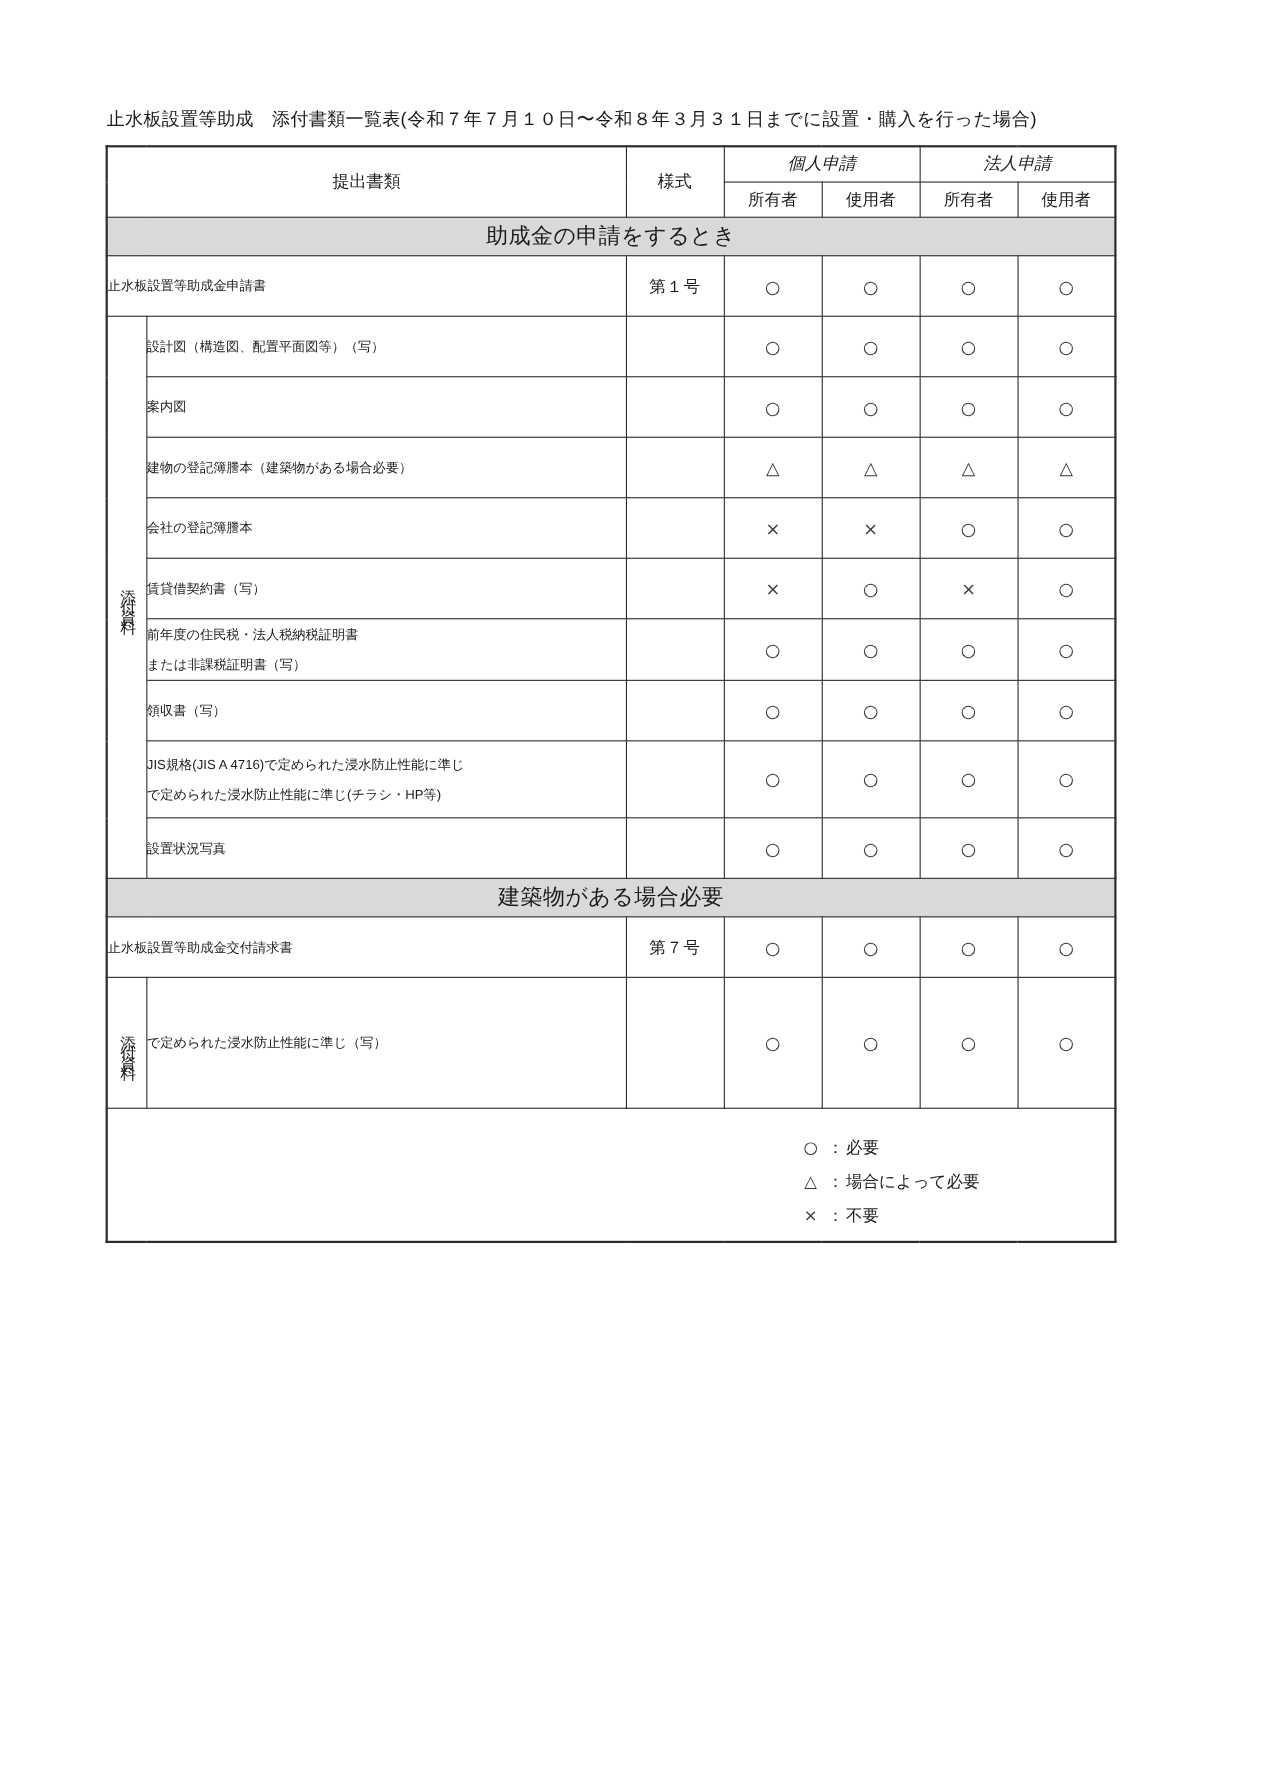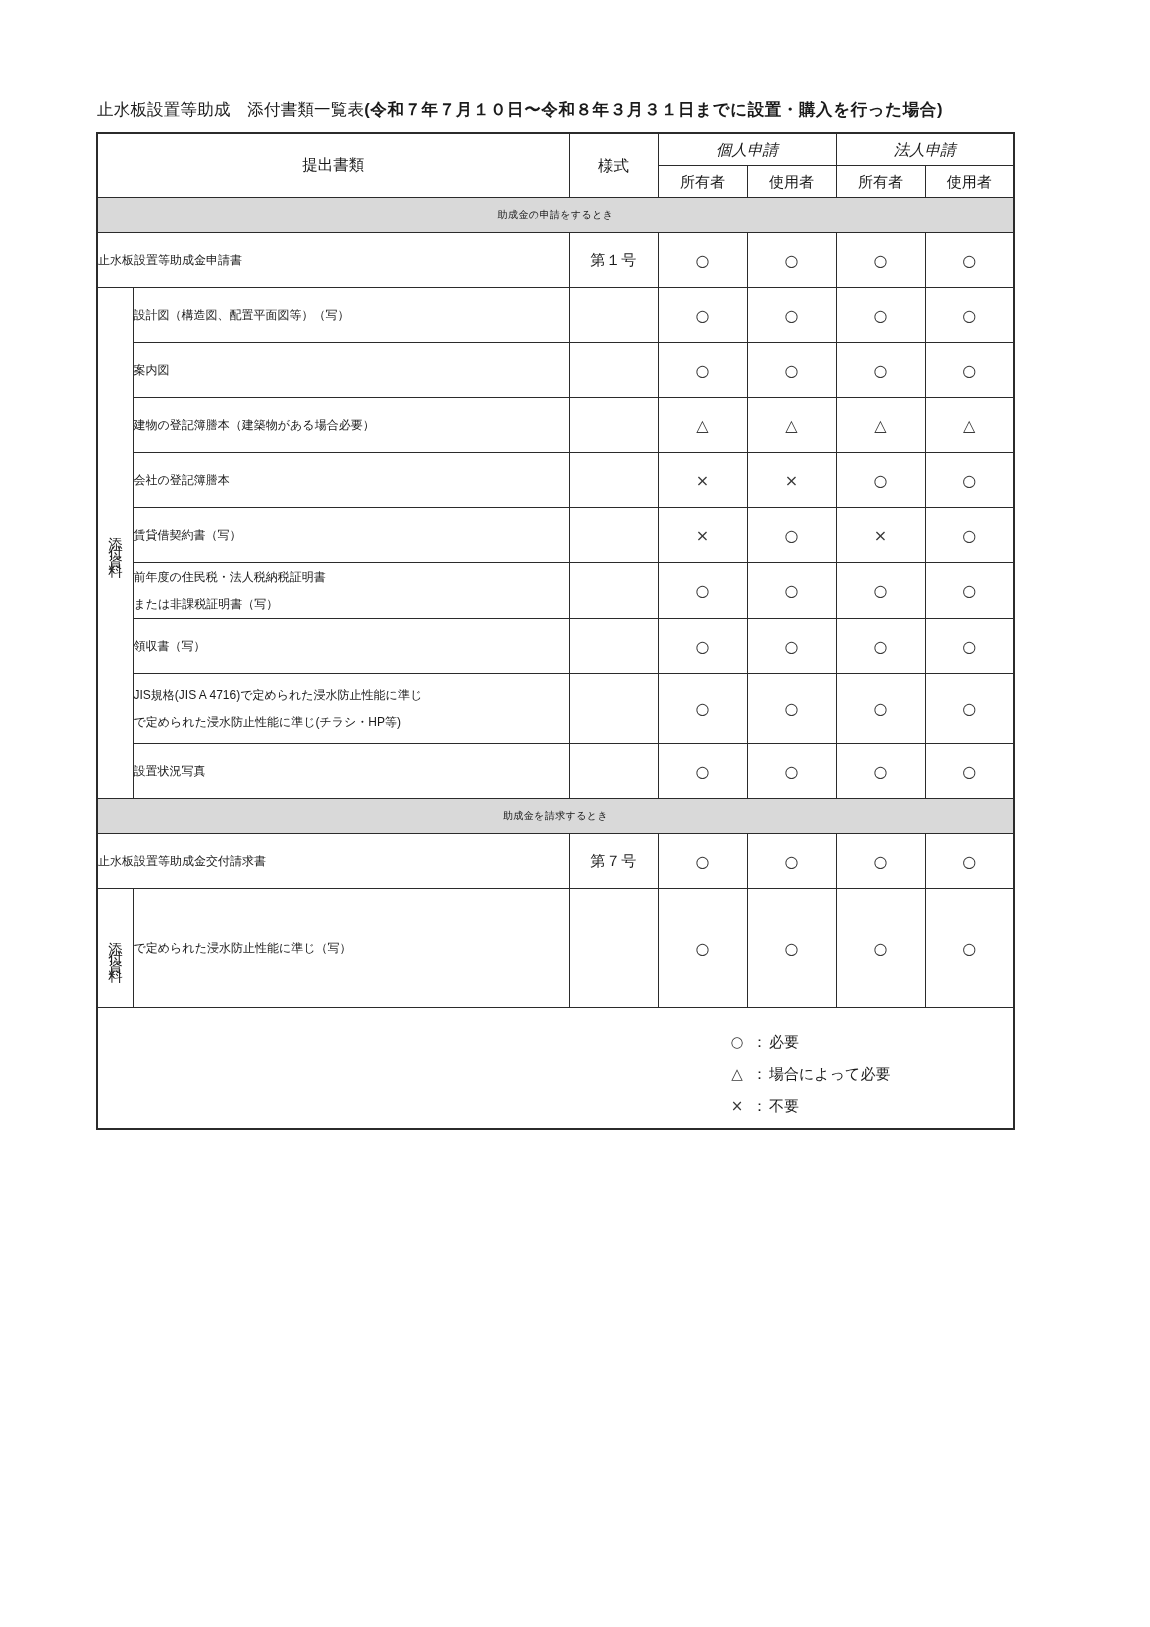--- a/index.html
+++ b/index.html
@@ -26,21 +26,21 @@
   .doc-title {
     position: absolute;
     left: 97px;
     top: 98px;
     font-size: 16.5px;
     line-height: 22px;
     white-space: nowrap;
     letter-spacing: 0.2px;
   }
   .doc-title .t-plain { font-weight: 400; }
-  .doc-title .t-bold  { font-weight: 700; letter-spacing: 0.6px; }
+  .doc-title .t-bold  { font-weight: 400; letter-spacing: 0.6px; }
 
   
   .tbl-wrap {
     position: absolute;
     left: 96px;
     top: 132px;
     width: 918px;
   }
   table.sheet {
     border-collapse: collapse;
@@ -90,21 +90,21 @@
     height: 31px;
     line-height: 31px;
   }
 
   
   .section-band {
     background: #d9d9d9 !important;
     text-align: center;
     height: 34px;
     line-height: 34px;
-    font-size: 10px;
+    font-size: 20px;
     letter-spacing: 0.4px;
   }
 
   
   .doc-cell {
     padding: 0 0 0 14px;
     font-size: 12px;
     line-height: 26px;
   }
   .doc-cell.two-line { line-height: 27px; }
@@ -305,21 +305,21 @@
         <tr class="r-h55">
           <td class="doc-cell">設置状況写真</td>
           <td class="form-cell"></td>
           <td class="sym-cell">○</td>
           <td class="sym-cell">○</td>
           <td class="sym-cell">○</td>
           <td class="sym-cell">○</td>
         </tr>
 
         <tr>
-          <td class="section-band" colspan="7">助成金を請求するとき</td>
+          <td class="section-band" colspan="7">建築物がある場合必要</td>
         </tr>
 
         <tr class="r-h55">
           <td class="doc-cell" colspan="2">止水板設置等助成金交付請求書</td>
           <td class="form-cell">第７号</td>
           <td class="sym-cell">○</td>
           <td class="sym-cell">○</td>
           <td class="sym-cell">○</td>
           <td class="sym-cell">○</td>
         </tr>

